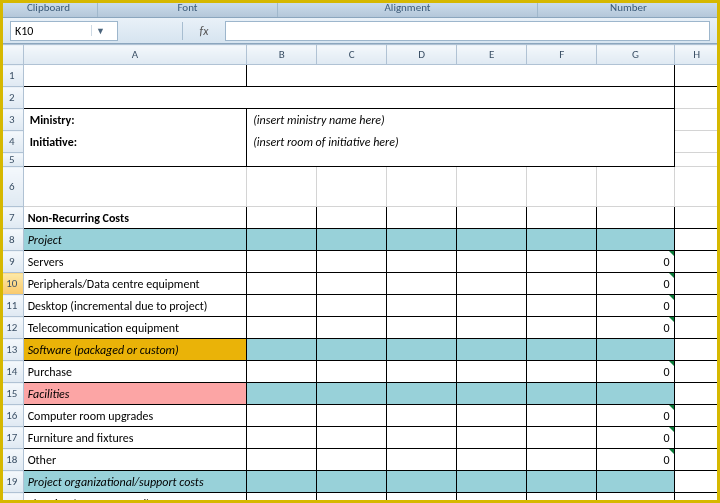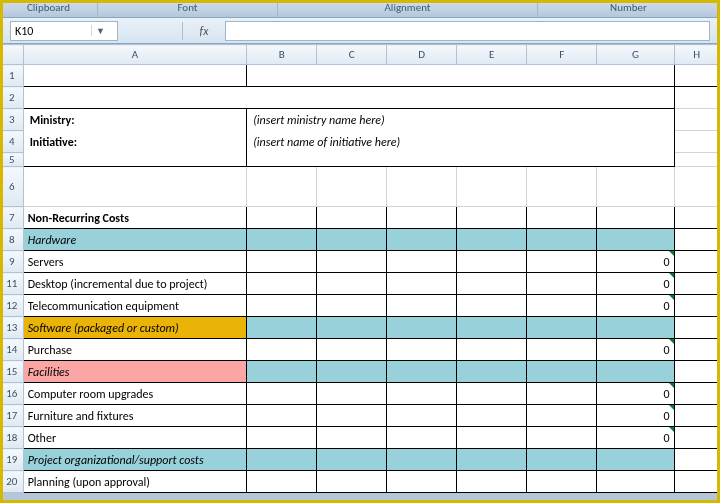--- a/index.html
+++ b/index.html
@@ -206,21 +206,21 @@
   </tr>
   <tr>
     <th class="row-hdr">3</th>
     <td class="cell teal-bg label-bold" style="border:1px solid #000;border-top:none;border-bottom:none;padding-left:6px">Ministry:</td>
     <td class="cell teal-bg italic" colspan="6" style="border:1px solid #000;border-top:none;border-bottom:none;border-left:none;padding-left:6px">(insert ministry name here)</td>
     <td class="cell"></td>
   </tr>
   <tr>
     <th class="row-hdr">4</th>
     <td class="cell teal-bg label-bold" style="border:1px solid #000;border-top:none;border-bottom:none;padding-left:6px">Initiative:</td>
-    <td class="cell teal-bg italic" colspan="6" style="border:1px solid #000;border-top:none;border-bottom:none;border-left:none;padding-left:6px">(insert name of initiative here)</td>
+    <td class="cell teal-bg italic" colspan="6" style="border:1px solid #000;border-top:none;border-bottom:none;border-left:none;padding-left:6px">(insert room of initiative here)</td>
     <td class="cell"></td>
   </tr>
   <tr>
     <th class="row-hdr">5</th>
     <td class="cell teal-bg" style="height:10px;border:1px solid #000;border-top:none"></td>
     <td class="cell teal-bg" colspan="6" style="height:10px;border:1px solid #000;border-top:none;border-left:none"></td>
     <td class="cell" style="height:10px"></td>
   </tr>
   <tr>
     <th class="row-hdr" style="height:40px">6</th>
@@ -241,32 +241,43 @@
           <td class="cell" style="border: 1px solid rgb(0, 0, 0);"></td>
           <td class="cell" style="border: 1px solid rgb(0, 0, 0);"></td>
           <td class="cell" style="border: 1px solid rgb(0, 0, 0);"></td>
           <td class="cell" style="border: 1px solid rgb(0, 0, 0);"></td>
           <td class="cell" style="border: 1px solid rgb(0, 0, 0);"></td>
           <td class="cell num" style="border: 1px solid rgb(0, 0, 0);"></td>
           <td class="cell"></td>
         </tr>
         <tr class="black-border">
           <th class="row-hdr">8</th>
-          <td class="cell" style="border: 1px solid rgb(0, 0, 0); padding-left: 4px; background: rgb(152, 209, 217); font-style: italic;">Hardware</td>
+          <td class="cell" style="border: 1px solid rgb(0, 0, 0); padding-left: 4px; background: rgb(152, 209, 217); font-style: italic;">Project</td>
           <td class="cell" style="border: 1px solid rgb(0, 0, 0); background: rgb(152, 209, 217);"></td>
           <td class="cell" style="border: 1px solid rgb(0, 0, 0); background: rgb(152, 209, 217);"></td>
           <td class="cell" style="border: 1px solid rgb(0, 0, 0); background: rgb(152, 209, 217);"></td>
           <td class="cell" style="border: 1px solid rgb(0, 0, 0); background: rgb(152, 209, 217);"></td>
           <td class="cell" style="border: 1px solid rgb(0, 0, 0); background: rgb(152, 209, 217);"></td>
           <td class="cell num" style="border: 1px solid rgb(0, 0, 0); background: rgb(152, 209, 217);"></td>
           <td class="cell"></td>
         </tr>
         <tr class="black-border">
           <th class="row-hdr">9</th>
           <td class="cell" style="border: 1px solid rgb(0, 0, 0); padding-left: 4px;">Servers</td>
+          <td class="cell" style="border: 1px solid rgb(0, 0, 0);"></td>
+          <td class="cell" style="border: 1px solid rgb(0, 0, 0);"></td>
+          <td class="cell" style="border: 1px solid rgb(0, 0, 0);"></td>
+          <td class="cell" style="border: 1px solid rgb(0, 0, 0);"></td>
+          <td class="cell" style="border: 1px solid rgb(0, 0, 0);"></td>
+          <td class="cell num tri" style="border: 1px solid rgb(0, 0, 0);">0</td>
+          <td class="cell"></td>
+        </tr>
+        <tr class="black-border">
+          <th class="row-hdr sel">10</th>
+          <td class="cell" style="border: 1px solid rgb(0, 0, 0); padding-left: 4px;">Peripherals/Data centre equipment</td>
           <td class="cell" style="border: 1px solid rgb(0, 0, 0);"></td>
           <td class="cell" style="border: 1px solid rgb(0, 0, 0);"></td>
           <td class="cell" style="border: 1px solid rgb(0, 0, 0);"></td>
           <td class="cell" style="border: 1px solid rgb(0, 0, 0);"></td>
           <td class="cell" style="border: 1px solid rgb(0, 0, 0);"></td>
           <td class="cell num tri" style="border: 1px solid rgb(0, 0, 0);">0</td>
           <td class="cell"></td>
         </tr>
         <tr class="black-border">
           <th class="row-hdr">11</th>

